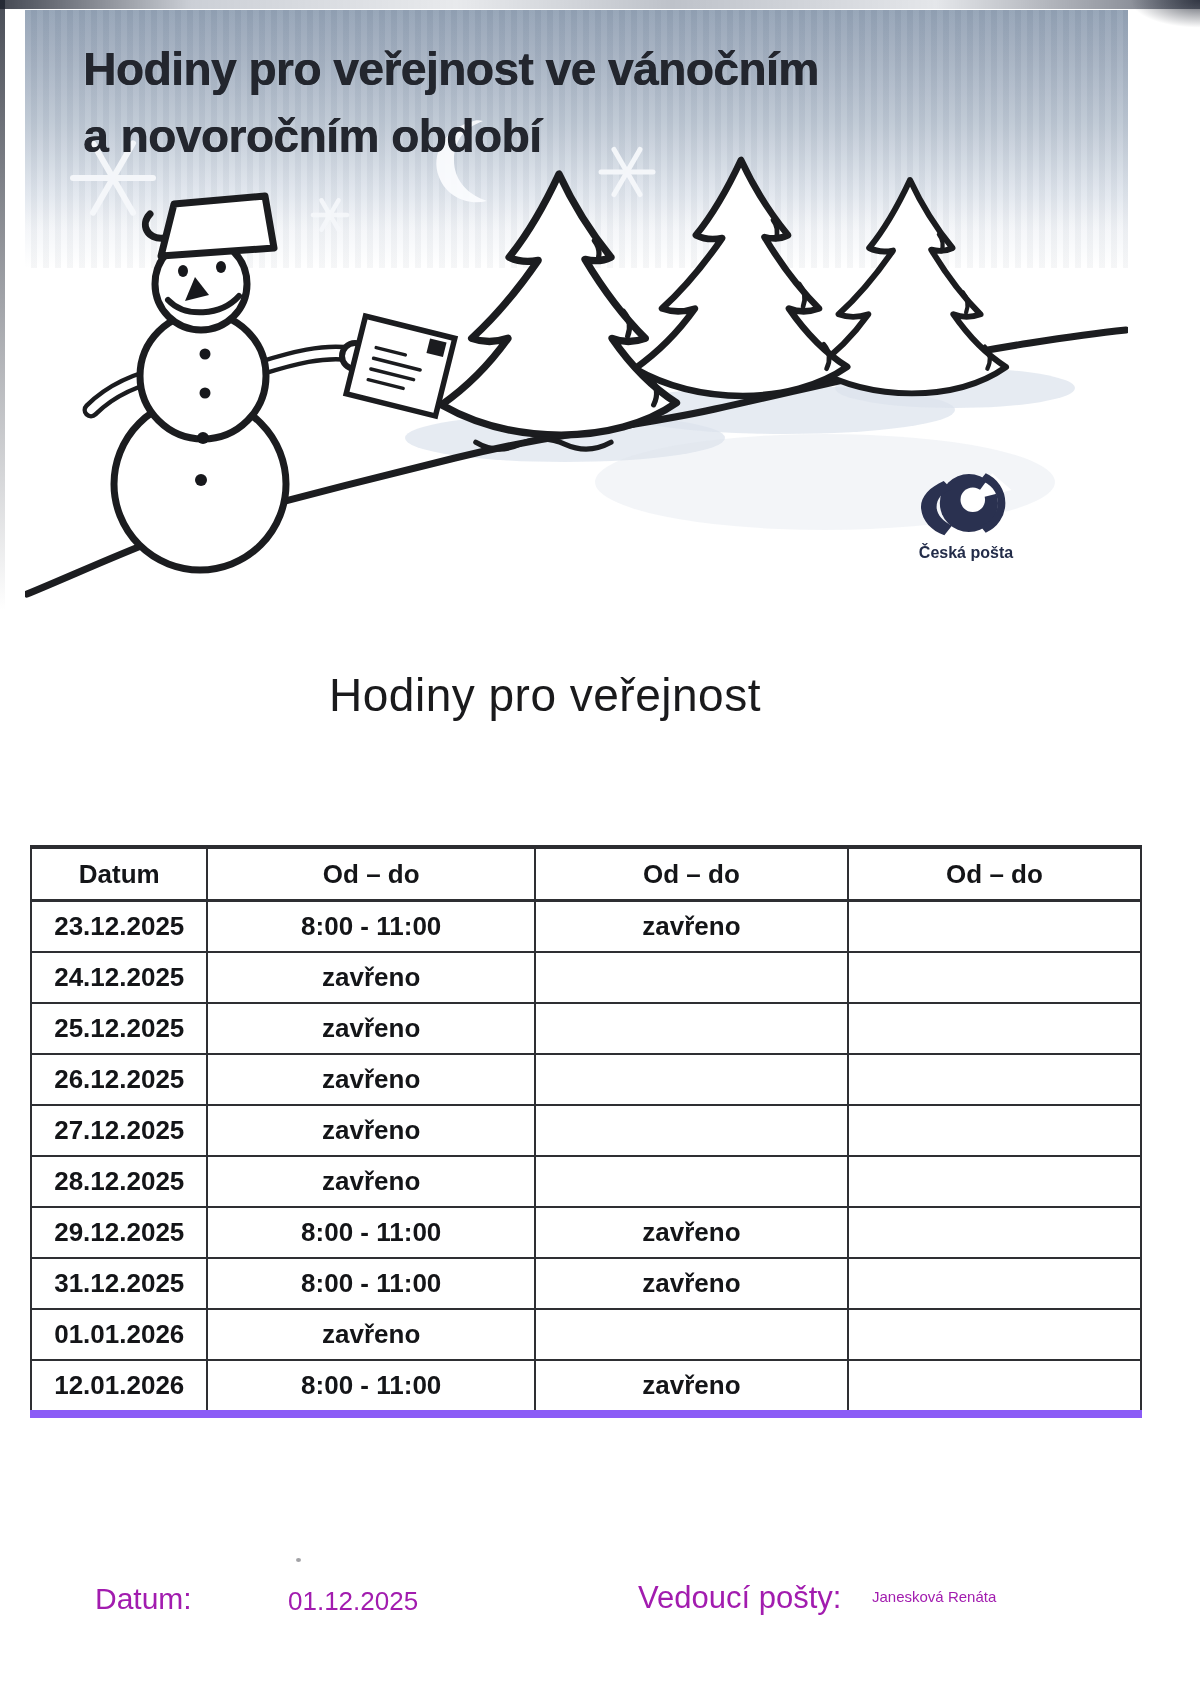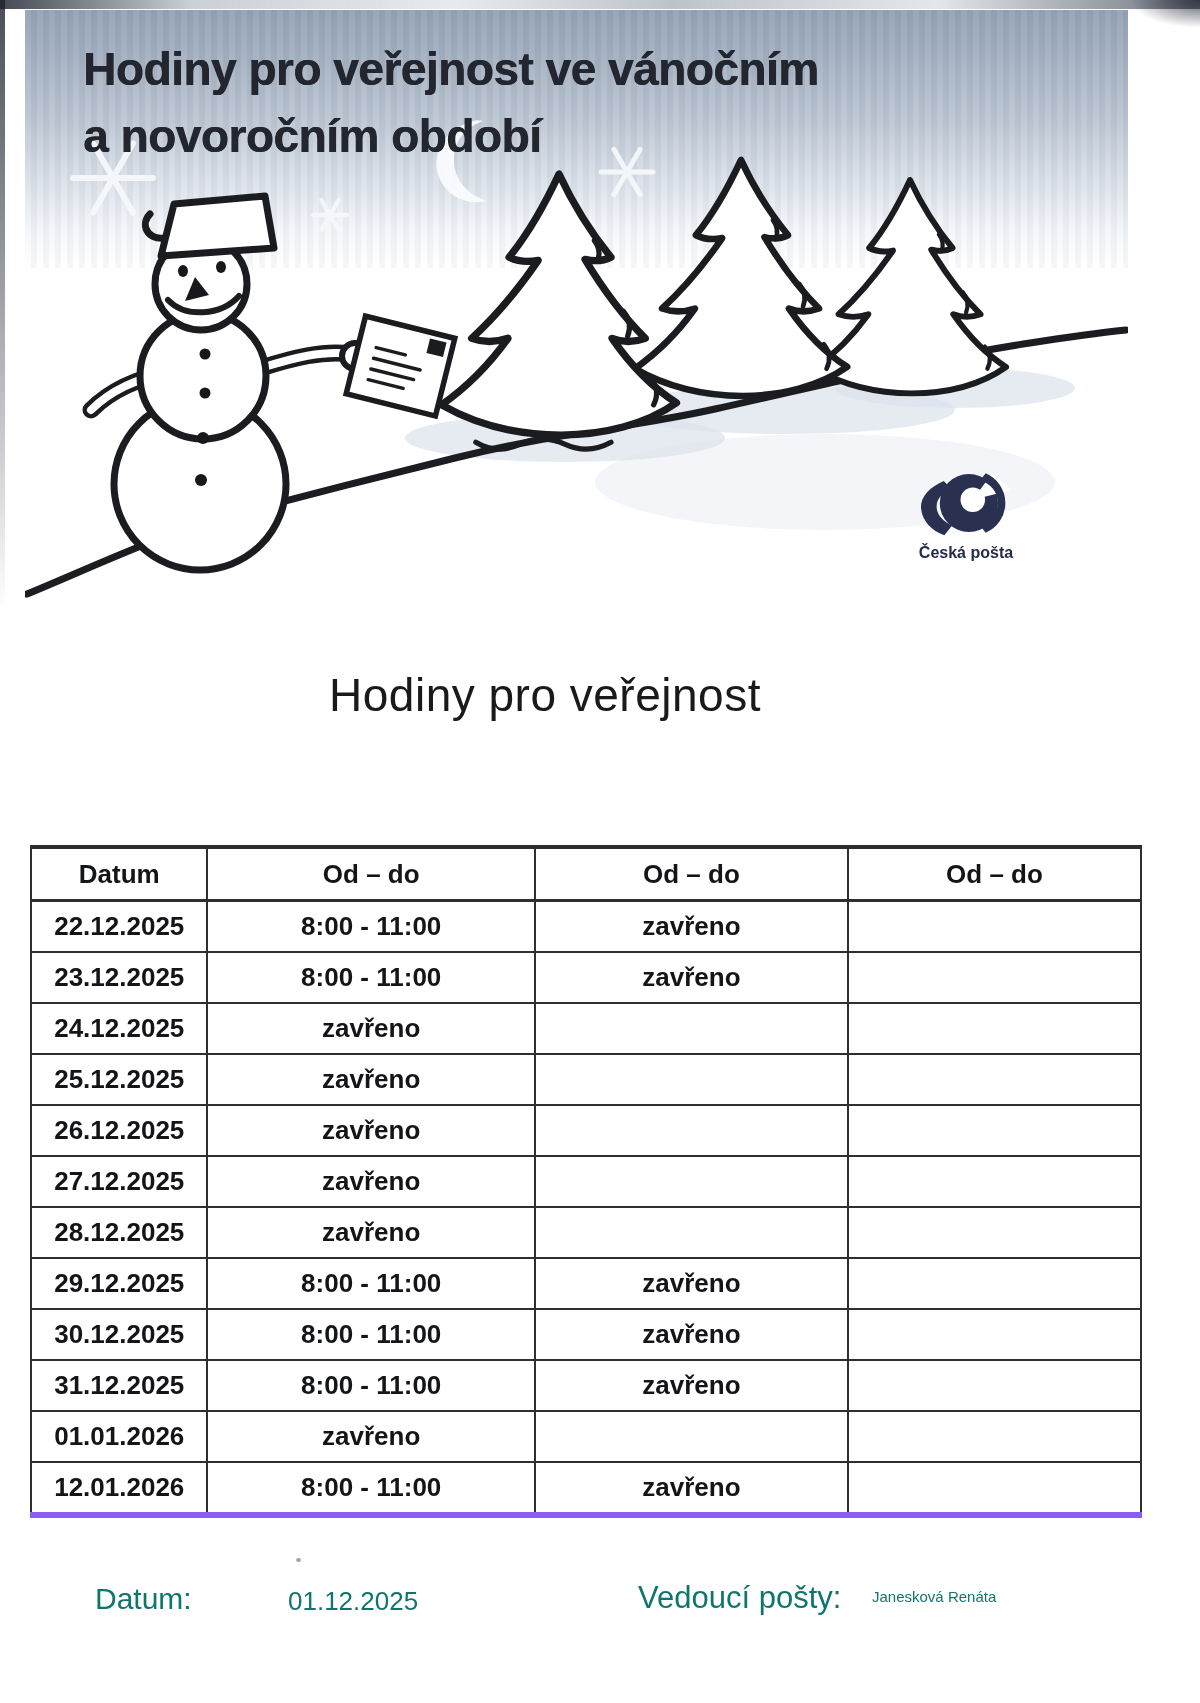--- a/index.html
+++ b/index.html
@@ -25,27 +25,27 @@
   .illustration{position:absolute;left:0;top:0;width:1103px;height:632px;}
   .banner-title{position:absolute;left:58px;top:26px;font-size:46px;font-weight:700;
     color:#23262e;line-height:67px;letter-spacing:-.5px;text-shadow:.6px 0 0 #23262e;white-space:nowrap;}
   .logo{position:absolute;left:856px;top:458px;width:170px;text-align:center;}
   .logo-caption{margin-top:2px;font-size:16px;font-weight:700;color:#232c49;}
   
   .section-title{position:absolute;top:668px;left:0;width:1090px;margin:0;text-align:center;
     font-size:46px;font-weight:400;color:#1a1a1c;letter-spacing:.5px;}
   
   .schedule{position:absolute;left:30px;top:845px;width:1112px;border-collapse:collapse;
-    table-layout:fixed;border-top:4px solid #2c2d31;border-bottom:6px solid #8b5cf6;}
+    table-layout:fixed;border-top:4px solid #2c2d31;border-bottom:8px solid #8b5cf6;}
   .schedule th,.schedule td{border:2px solid #2e2f33;font-weight:700;font-size:26px;
     color:#141518;text-align:center;padding:0;height:49px;overflow:hidden;}
   .schedule thead th{height:50px;border-bottom:3px solid #2e2f33;}
   .col-datum{width:15.9%;}.col-od1{width:29.5%;}.col-od2{width:28.2%;}.col-od3{width:26.4%;}
   
-  .f-abs{position:absolute;color:#0f766e;white-space:nowrap;}
+  .f-abs{position:absolute;color:#a21caf;white-space:nowrap;}
   .f-date-label{left:95px;top:1582px;font-size:30px;}
   .f-date-value{left:288px;top:1586px;font-size:26px;}
   .f-mgr-label{left:638px;top:1580px;font-size:31px;}
   .f-mgr-value{left:872px;top:1588px;font-size:15px;}
 </style>
 </head>
 <body>
 
 <div class="page">
 
@@ -187,26 +187,20 @@
     <thead>
       <tr>
           <th>Datum</th>
           <th>Od – do</th>
           <th>Od – do</th>
           <th>Od – do</th>
         </tr>
     </thead>
     <tbody>
         <tr>
-          <td>22.12.2025</td>
-          <td>8:00 - 11:00</td>
-          <td>zavřeno</td>
-          <td></td>
-        </tr>
-        <tr>
           <td>23.12.2025</td>
           <td>8:00 - 11:00</td>
           <td>zavřeno</td>
           <td></td>
         </tr>
         <tr>
           <td>24.12.2025</td>
           <td>zavřeno</td>
           <td></td>
           <td></td>
@@ -230,26 +224,20 @@
           <td></td>
         </tr>
         <tr>
           <td>28.12.2025</td>
           <td>zavřeno</td>
           <td></td>
           <td></td>
         </tr>
         <tr>
           <td>29.12.2025</td>
-          <td>8:00 - 11:00</td>
-          <td>zavřeno</td>
-          <td></td>
-        </tr>
-        <tr>
-          <td>30.12.2025</td>
           <td>8:00 - 11:00</td>
           <td>zavřeno</td>
           <td></td>
         </tr>
         <tr>
           <td>31.12.2025</td>
           <td>8:00 - 11:00</td>
           <td>zavřeno</td>
           <td></td>
         </tr>

